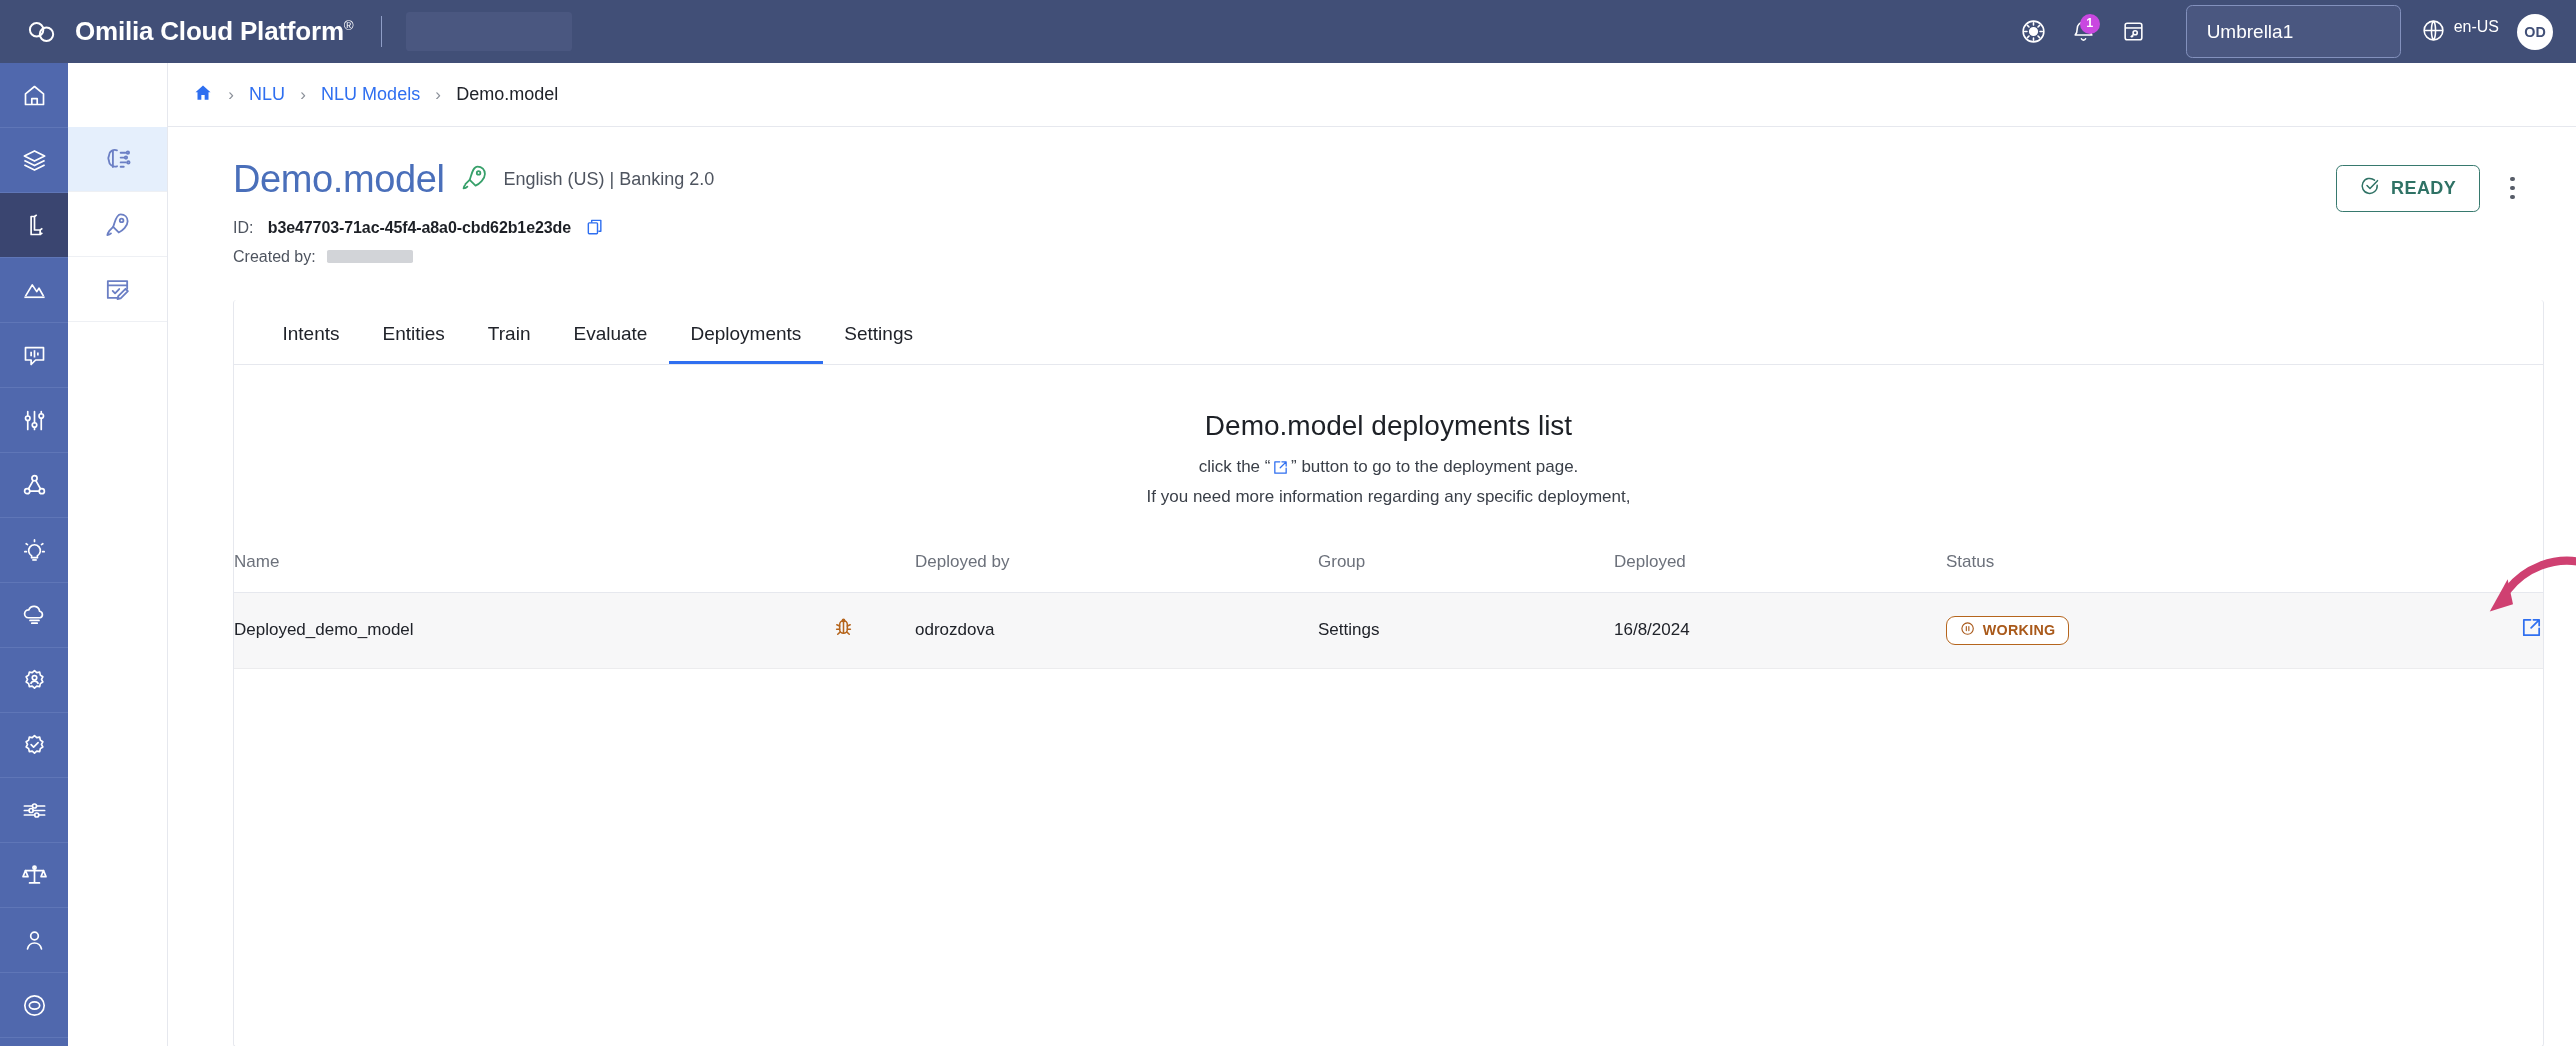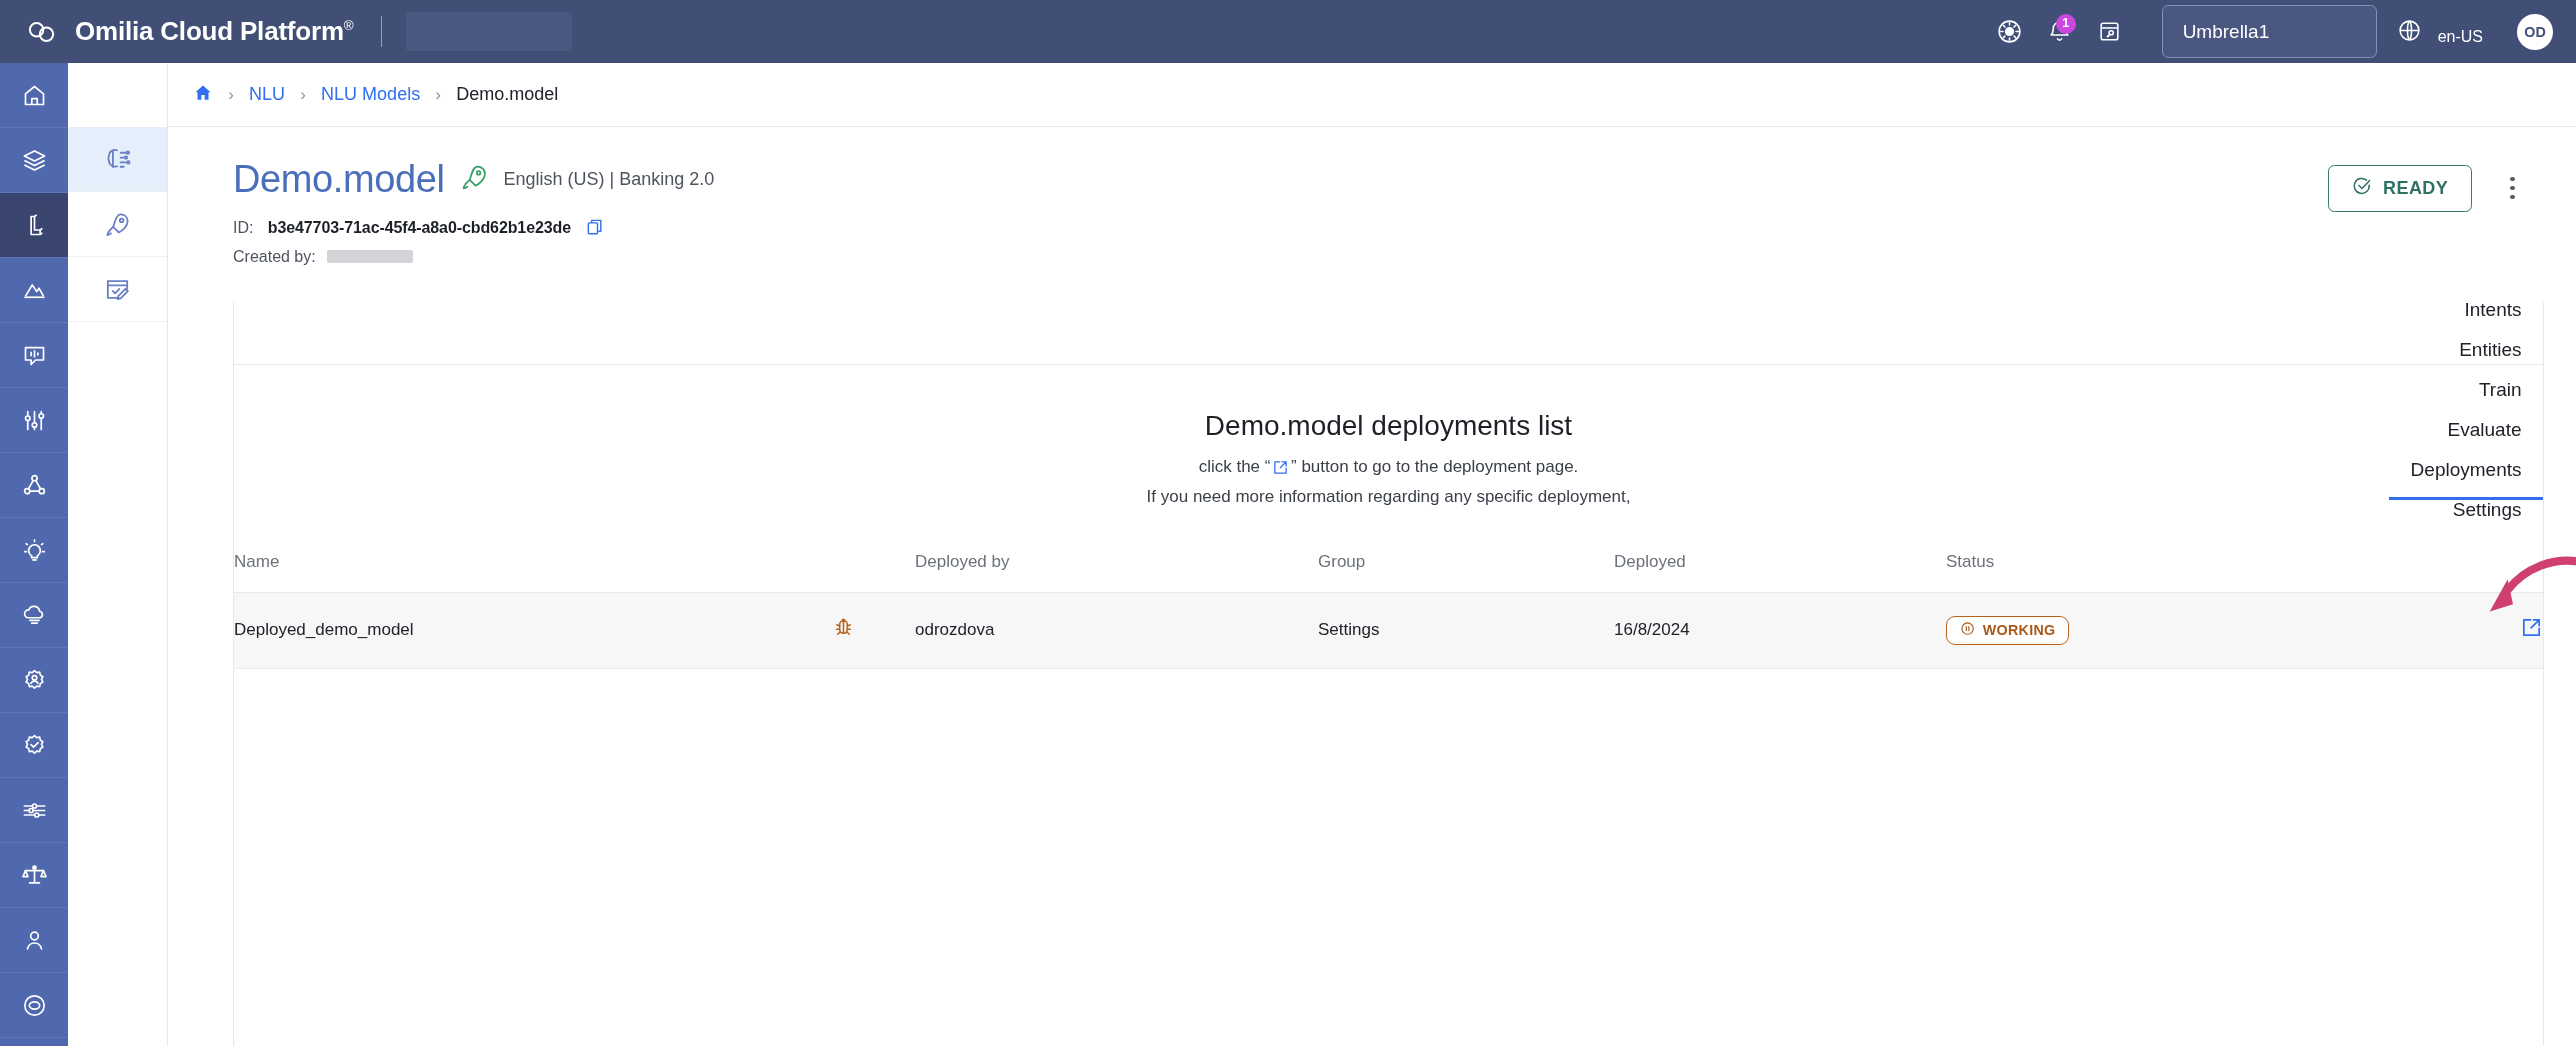--- a/index.html
+++ b/index.html
@@ -47,21 +47,21 @@
     display: flex; align-items: center; justify-content: center; line-height: 1;
   }
   .tenant-box {
     width: 215px; height: 53px; margin: 0 20px 0 27px;
     border: 0.9px solid #8391bd; border-radius: 6.3px;
     background: #4a5780;
     display: flex; align-items: center; padding-left: 20px;
     font-size: 19px; color: #ffffff; cursor: pointer;
   }
   .lang {
-    display: flex; align-items: flex-end; gap: 16px; margin-right: 34px; cursor: pointer;
+    display: flex; align-items: flex-start; gap: 8px; margin-right: 18px; cursor: pointer;
   }
   .lang-label { font-size: 16px; color: #ffffff; }
   .avatar {
     width: 36px; height: 36px; border-radius: 50%;
     background: #ffffff; color: #414f77;
     display: flex; align-items: center; justify-content: center;
     font-size: 14.3px; font-weight: bold; cursor: pointer;
   }
 
   
@@ -122,42 +122,42 @@
   .model-title {
     font-size: 38px; color: #4a6fba; font-weight: normal; letter-spacing: -0.4px;
   }
   .model-sub { font-size: 18px; color: #4e545f; }
   .meta-id { margin-top: 16px; display: flex; align-items: center; gap: 14.3px; }
   .meta-label { font-size: 16px; color: #4e545f; }
   .meta-value { font-size: 16px; color: #1d2026; font-weight: bold; letter-spacing: -0.1px; }
   .meta-created { margin-top: 8px; display: flex; align-items: center; gap: 10.8px; }
   .redact { display: inline-block; width: 86px; height: 12.5px; background: #d2d4d8; border-radius: 1.8px; }
 
-  .title-right { display: flex; align-items: center; gap: 31px; padding-top: 7.2px; }
+  .title-right { display: flex; align-items: center; gap: 23px; padding-top: 7.2px; }
   .ready-badge {
     display: flex; align-items: center; gap: 10.8px;
     border: 0.9px solid #37796e; border-radius: 6.3px;
     padding: 10px 23px; color: #2f7265; font-size: 18px; font-weight: bold;
     letter-spacing: 0.4px; cursor: pointer; background:#ffffff;
   }
   .kebab { display: flex; flex-direction: column; gap: 4.5px; padding: 9px 7.2px; cursor: pointer; }
   .kebab i { width: 4.5px; height: 4.5px; border-radius: 50%; background: #575d68; display:block; }
 
   
   .card {
     margin: 34px 32px 0 65px;
     border: 0.9px solid #e6e8ee; border-top: none;
     border-radius: 3.6px;
     flex: 1; min-height: 0;
     display: flex; flex-direction: column; background: #ffffff;
   }
   .tabs {
     display: flex; align-items: flex-end; gap: 0;
     border-bottom: 0.9px solid #e6e8ee;
-    padding-left: 27px; height: 65px; flex-direction: column;
+    padding-left: 27px; height: 65px;
   }
   .tab {
     font-size: 19px; color: #20232a; padding: 0 21.5px 18px 21.5px;
     cursor: pointer; border-bottom: 3.6px solid transparent; line-height: 1;
   }
   .tab.active { color: #20232a; border-bottom-color: #2f6ff0; }
 
   .panel { flex: 1; min-height: 0; display: flex; flex-direction: column; }
 
   .panel-head { text-align: center; padding: 45px 18px 27px 18px; }

